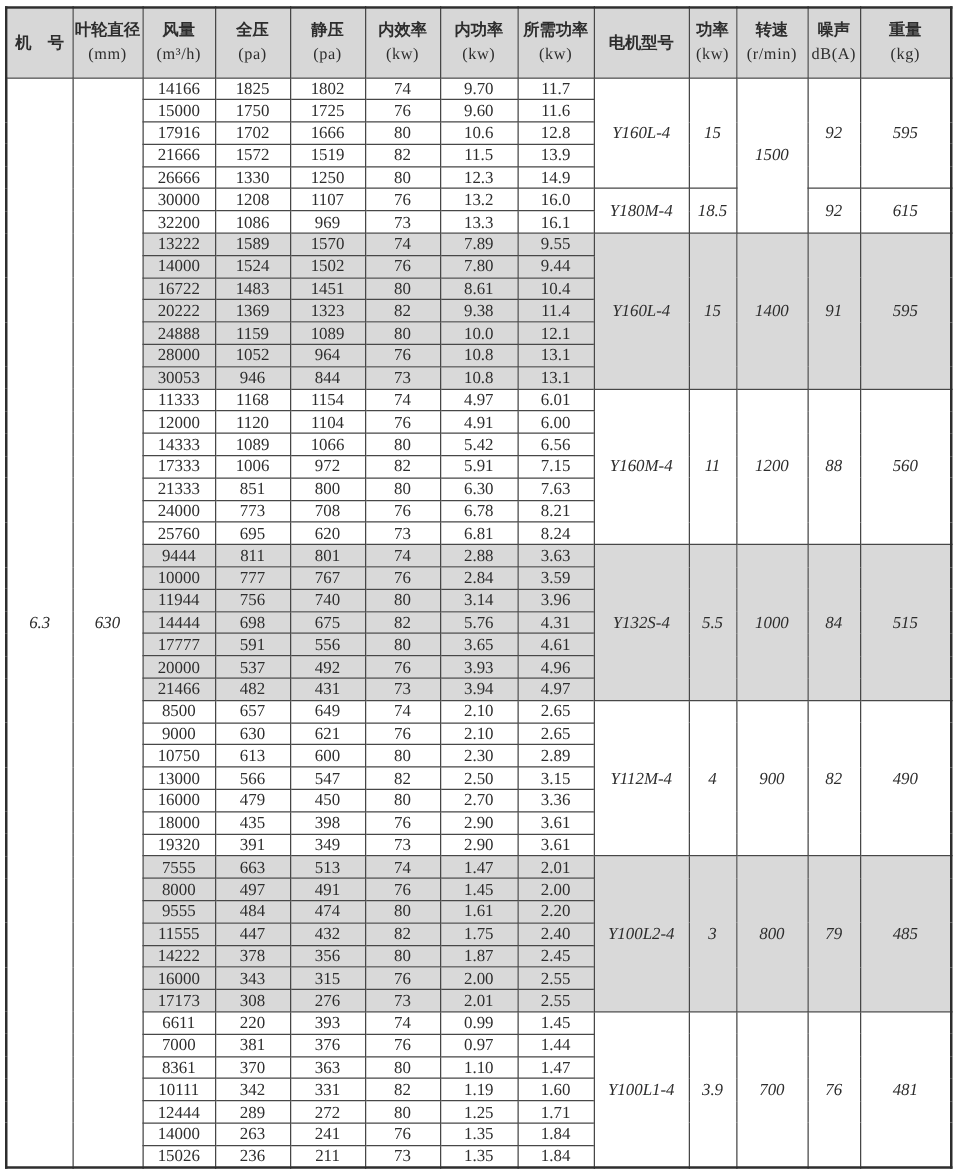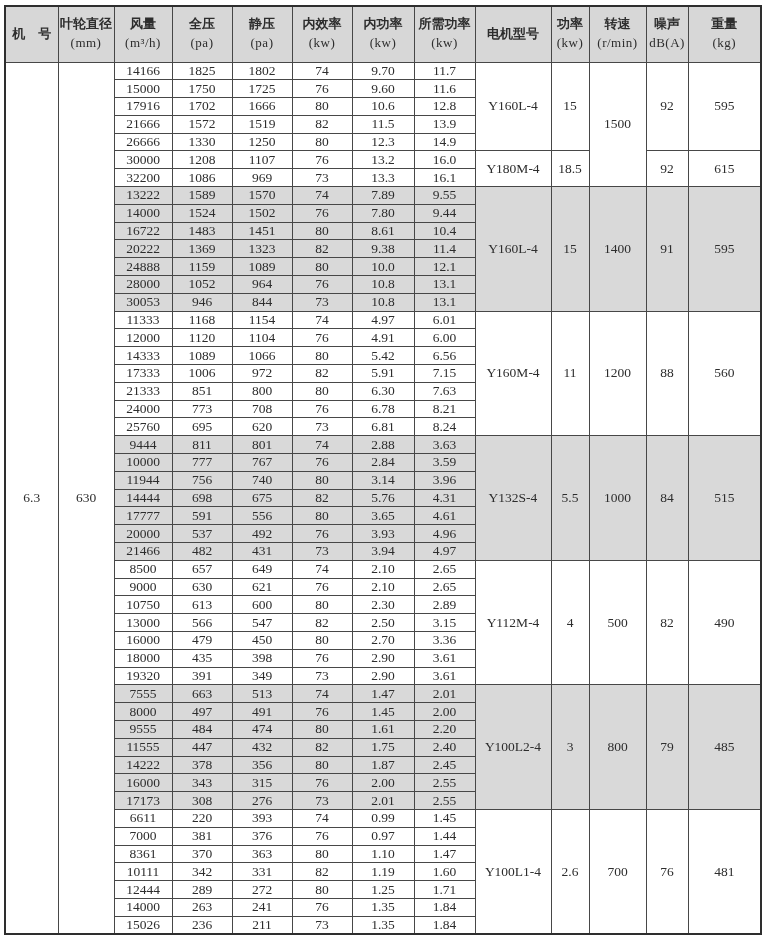--- a/index.html
+++ b/index.html
@@ -30,21 +30,21 @@
     background:#d7d7d7;
     font-size:13px;
     font-weight:bold;
     line-height:1.45;
     border-bottom:2px solid #2e2e2e;
   }
   thead th .unit { font-weight:normal; letter-spacing:0.5px; }
   tbody tr { height:17.8px; }
   tbody td { font-size:13.5px; background:#ffffff; }
   td.shaded { background:#d9d9d9; }
-  td.span-cell { background:#ffffff; }
+  td.span-cell { background:#ffffff;font-style:italic; }
   td.span-cell.shaded { background:#d9d9d9; }
 </style>
 </head>
 <body>
 
 <div class="page">
   <table class="spec">
     <colgroup>
         <col style="width: 53px;">
         <col style="width: 56px;">
@@ -330,21 +330,21 @@
         </tr>
         <tr>
           <td>8500</td>
           <td>657</td>
           <td>649</td>
           <td>74</td>
           <td>2.10</td>
           <td>2.65</td>
           <td rowspan="7" class="span-cell">Y112M-4</td>
           <td rowspan="7" class="span-cell">4</td>
-          <td rowspan="7" class="span-cell">500</td>
+          <td rowspan="7" class="span-cell">900</td>
           <td rowspan="7" class="span-cell">82</td>
           <td rowspan="7" class="span-cell">490</td>
         </tr>
         <tr>
           <td>9000</td>
           <td>630</td>
           <td>621</td>
           <td>76</td>
           <td>2.10</td>
           <td>2.65</td>
@@ -451,21 +451,21 @@
           <td class="shaded">2.55</td>
         </tr>
         <tr>
           <td>6611</td>
           <td>220</td>
           <td>393</td>
           <td>74</td>
           <td>0.99</td>
           <td>1.45</td>
           <td rowspan="7" class="span-cell">Y100L1-4</td>
-          <td rowspan="7" class="span-cell">2.6</td>
+          <td rowspan="7" class="span-cell">3.9</td>
           <td rowspan="7" class="span-cell">700</td>
           <td rowspan="7" class="span-cell">76</td>
           <td rowspan="7" class="span-cell">481</td>
         </tr>
         <tr>
           <td>7000</td>
           <td>381</td>
           <td>376</td>
           <td>76</td>
           <td>0.97</td>

